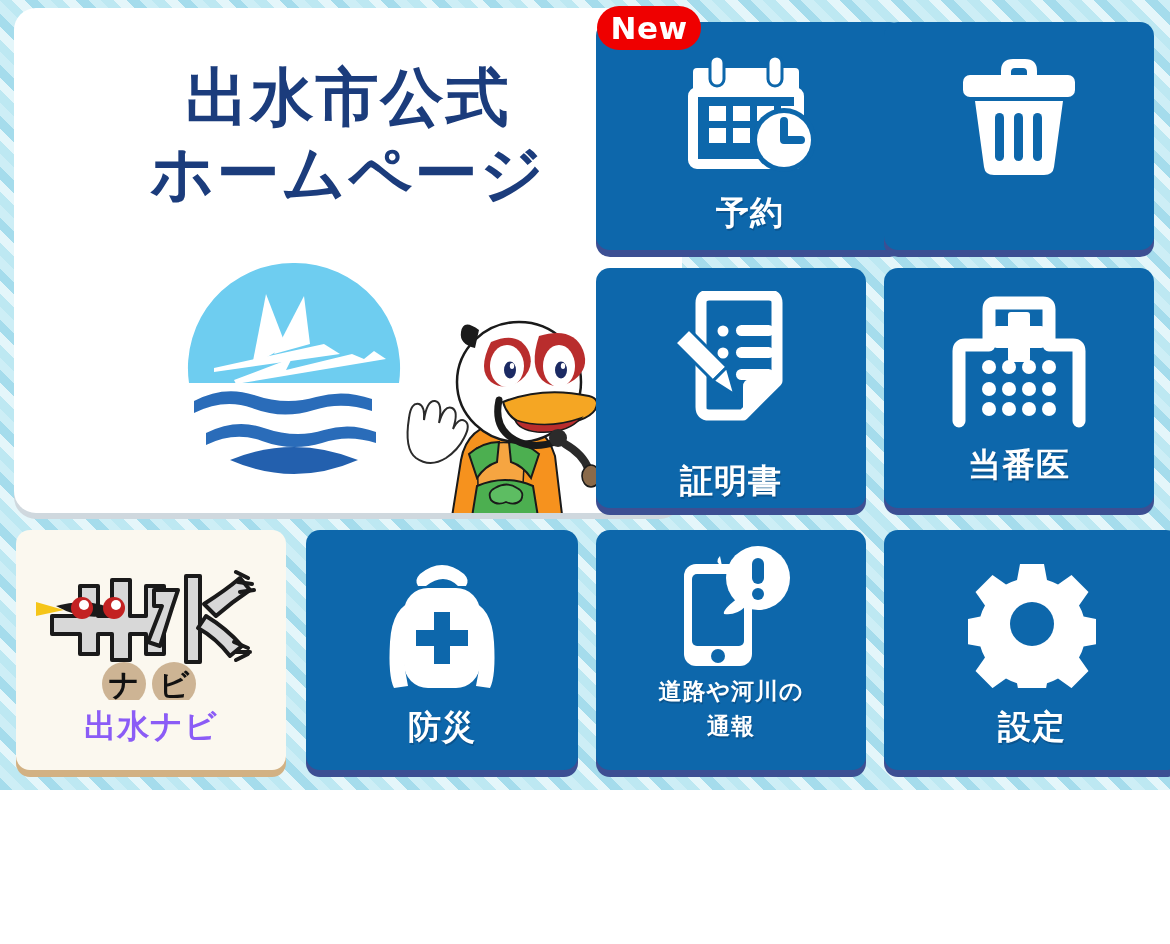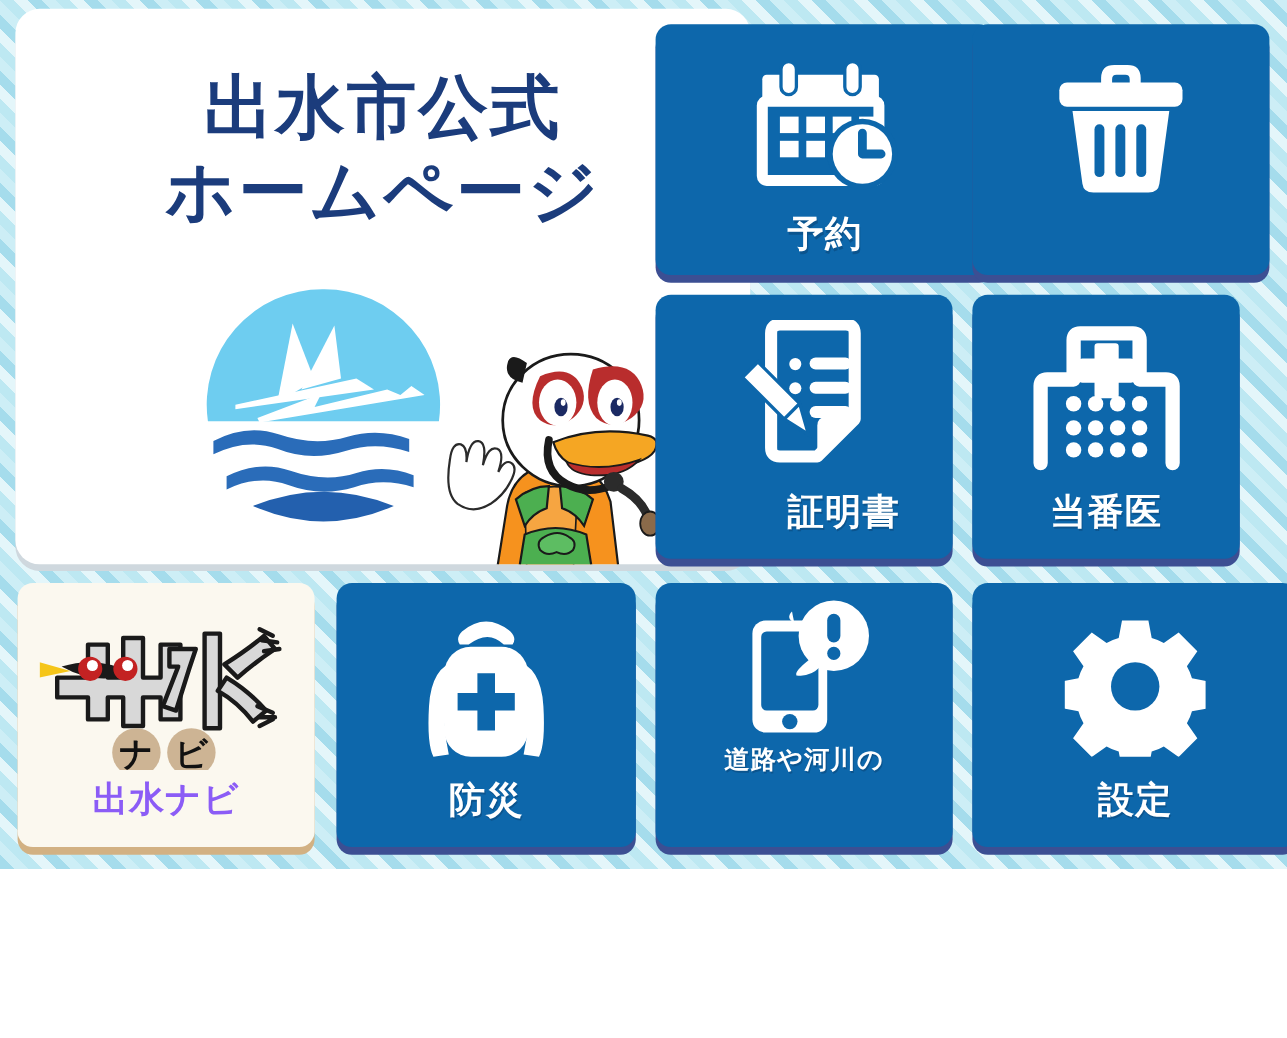--- a/index.html
+++ b/index.html
@@ -191,20 +191,23 @@
         <path d="M104 94 q40 -16 86 -6 q12 3 6 14 q-8 12 -44 16 q-40 4 -48 -24 Z" fill="#f5a623" stroke="#1a1a1a" stroke-width="2"></path>
         <path d="M116 112 q32 10 66 -2 q-14 16 -44 14 q-18 -2 -22 -12 Z" fill="#b92d2d" stroke="#1a1a1a" stroke-width="1.6"></path>
 
         <path d="M100 92 q-6 28 16 40 q18 10 40 2" fill="none" stroke="#1a1a1a" stroke-width="7" stroke-linecap="round"></path>
         <circle cx="159" cy="130" r="9" fill="#2b2b2b"></circle>
         <path d="M166 136 q18 10 24 26" fill="none" stroke="#2b2b2b" stroke-width="8" stroke-linecap="round"></path>
         <ellipse cx="192" cy="168" rx="9" ry="11" fill="#8a6a4a" stroke="#1a1a1a" stroke-width="1.6"></ellipse>
       </svg>
     </div>
 
+    <div id="new-badge">
+      <span>New</span>
+    </div>
 
     <div class="tile tile-blue" style="left:596px; top:22px; width:308px; height:228px;">
       <div class="icon-wrap" style="top:28px; height:130px;">
         <svg width="140" height="122" viewBox="0 0 140 122">
           <rect x="13" y="14" width="106" height="24" rx="4" fill="#fff"></rect>
           <rect x="13" y="38" width="106" height="72" rx="4" fill="none" stroke="#fff" stroke-width="10"></rect>
           <rect x="30" y="2" width="14" height="30" rx="7" fill="#fff" stroke="#0d67ab" stroke-width="3"></rect>
           <rect x="88" y="2" width="14" height="30" rx="7" fill="#fff" stroke="#0d67ab" stroke-width="3"></rect>
           <rect x="29" y="52" width="17" height="15" fill="#fff"></rect>
           <rect x="53" y="52" width="17" height="15" fill="#fff"></rect>
@@ -242,24 +245,24 @@
           <circle cx="62" cy="40" r="5.5" fill="#fff"></circle>
           <rect x="75" y="34" width="38" height="11" rx="5.5" fill="#fff"></rect>
           <circle cx="62" cy="62" r="5.5" fill="#fff"></circle>
           <rect x="75" y="56" width="38" height="11" rx="5.5" fill="#fff"></rect>
           <circle cx="62" cy="84" r="5.5" fill="#fff"></circle>
           <rect x="75" y="78" width="38" height="11" rx="5.5" fill="#fff"></rect>
           <path d="M14 52 l14 -14 l38 38 l-14 14 Z" fill="#fff" stroke="#0d67ab" stroke-width="3"></path>
           <path d="M52 90 l14 -14 l8 28 Z" fill="#fff" stroke="#0d67ab" stroke-width="3"></path>
         </svg>
       </div>
-      <div class="tile-label" style="top:178px;padding-left:36px;">証明書</div>
-    </div>
-
-    <div class="tile tile-blue" style="left:884px; top:268px; width:243px; height:240px;">
+      <div class="tile-label" style="top:194px;">証明書</div>
+    </div>
+
+    <div class="tile tile-blue" style="left:884px; top:268px; width:270px; height:240px;">
       <div class="icon-wrap" style="top:24px; height:140px;">
         <svg width="136" height="134" viewBox="0 0 136 134">
           <path d="M8 126 L8 56 q0 -6 6 -6 L38 50 L38 14 q0 -6 6 -6 L92 8 q6 0 6 6 L98 50 L122 50 q6 0 6 6 L128 126" fill="none" stroke="#fff" stroke-width="13" stroke-linecap="round" stroke-linejoin="round"></path>
           <path d="M60 20 l16 0 l0 14 l14 0 l0 16 l-14 0 l0 14 l-16 0 l0 -14 l-14 0 l0 -16 l14 0 Z" fill="#fff" stroke="#fff" stroke-width="6" stroke-linejoin="round"></path>
           <circle cx="38" cy="72" r="7" fill="#fff"></circle>
           <circle cx="58" cy="72" r="7" fill="#fff"></circle>
           <circle cx="78" cy="72" r="7" fill="#fff"></circle>
           <circle cx="98" cy="72" r="7" fill="#fff"></circle>
           <circle cx="38" cy="94" r="7" fill="#fff"></circle>
           <circle cx="58" cy="94" r="7" fill="#fff"></circle>
@@ -323,20 +326,21 @@
           <circle cx="52" cy="112" r="7" fill="#0d67ab"></circle>
           <path d="M56 22 q-8 -4 -2 -10 Z" fill="#fff"></path>
           <circle cx="92" cy="34" r="32" fill="#fff"></circle>
           <path d="M72 54 q-16 12 -14 16 q12 2 22 -8 Z" fill="#fff"></path>
           <rect x="86" y="14" width="12" height="26" rx="6" fill="#0d67ab"></rect>
           <circle cx="92" cy="50" r="6" fill="#0d67ab"></circle>
         </svg>
       </div>
       <div class="tile-label two-line" style="top:144px;">
         <div>道路や河川の</div>
+        <div>通報</div>
       </div>
     </div>
 
     <div class="tile tile-blue" style="left:884px; top:530px; width:296px; height:240px;">
       <div class="icon-wrap" style="top:24px; height:140px;">
         <svg width="128" height="128" viewBox="0 0 128 128">
           <path d="M52 4 h24 l3 16 a44 44 0 0 1 11 4.6 l13.5 -9.5 l17 17 l-9.5 13.5 a44 44 0 0 1 4.6 11 l16 3 v24 l-16 3 a44 44 0 0 1 -4.6 11 l9.5 13.5 l-17 17 l-13.5 -9.5 a44 44 0 0 1 -11 4.6 l-3 16 h-24 l-3 -16 a44 44 0 0 1 -11 -4.6 l-13.5 9.5 l-17 -17 l9.5 -13.5 a44 44 0 0 1 -4.6 -11 l-16 -3 v-24 l16 -3 a44 44 0 0 1 4.6 -11 l-9.5 -13.5 l17 -17 l13.5 9.5 a44 44 0 0 1 11 -4.6 Z" fill="#ffffff"></path>
           <circle cx="64" cy="64" r="22" fill="#0d67ab"></circle>
         </svg>
       </div>

